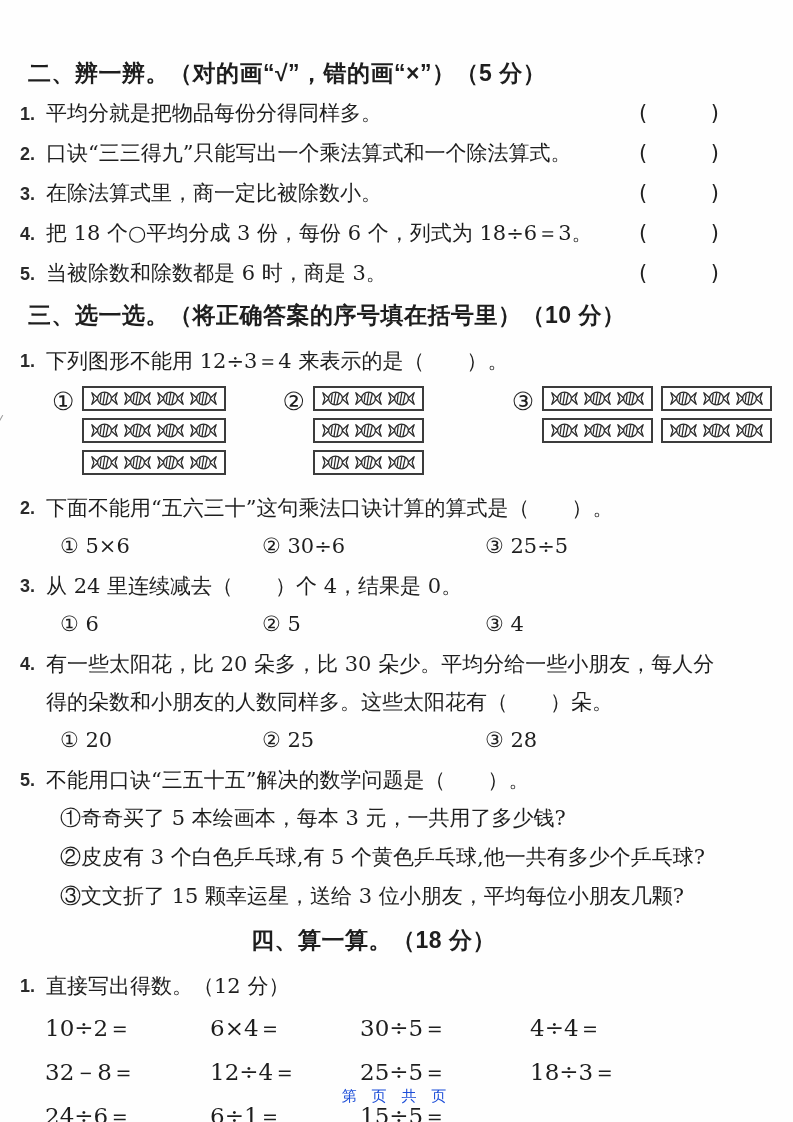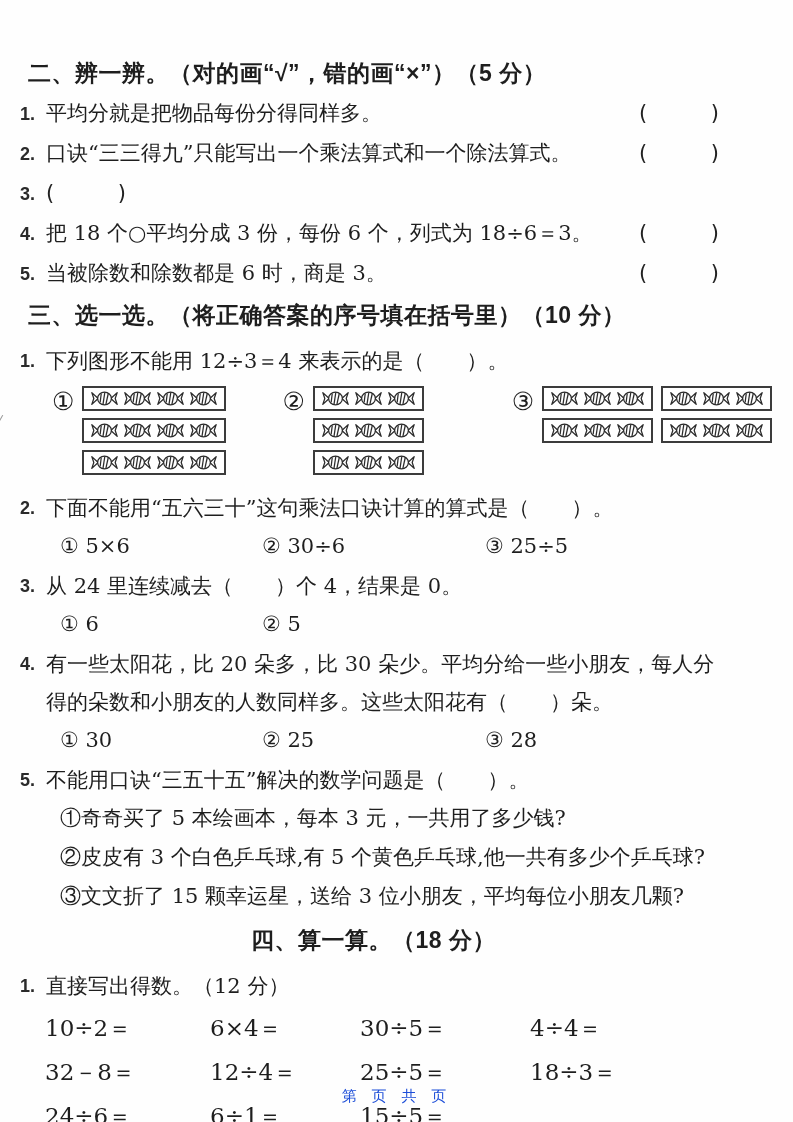--- a/index.html
+++ b/index.html
@@ -97,20 +97,21 @@
       <div class="tf-row">
         <span class="qnum">2.</span>
         <span class="tf-text">口诀“三三得九”只能写出一个乘法算式和一个除法算式。</span>
         <span class="tf-brackets">
           <span>(</span>
           <span>)</span>
         </span>
       </div>
       <div class="tf-row">
         <span class="qnum">3.</span>
+        <span class="tf-text">在除法算式里，商一定比被除数小。</span>
         <span class="tf-brackets">
           <span>(</span>
           <span>)</span>
         </span>
       </div>
       <div class="tf-row">
         <span class="qnum">4.</span>
         <span class="tf-text">把 18 个○平均分成 3 份，每份 6 个，列式为 18÷6＝3。</span>
         <span class="tf-brackets">
           <span>(</span>
@@ -582,30 +583,31 @@
   </div>
 
   <div class="q">
     <div class="q-line">
       <span class="qnum">3.</span>
       <span class="q-text">从 24 里连续减去（　　）个 4，结果是 0。</span>
     </div>
     <div class="opts-inline" id="q3-opts">
         <span class="opt">① 6</span>
         <span class="opt">② 5</span>
+        <span class="opt">③ 4</span>
       </div>
   </div>
 
   <div class="q">
     <div class="q-line">
       <span class="qnum">4.</span>
       <span class="q-text">有一些太阳花，比 20 朵多，比 30 朵少。平均分给一些小朋友，每人分得的朵数和小朋友的人数同样多。这些太阳花有（　　）朵。</span>
     </div>
     <div class="opts-inline" id="q4-opts">
-        <span class="opt">① 30</span>
+        <span class="opt">① 20</span>
         <span class="opt">② 25</span>
         <span class="opt">③ 28</span>
       </div>
   </div>
 
   <div class="q">
     <div class="q-line">
       <span class="qnum">5.</span>
       <span class="q-text">不能用口诀“三五十五”解决的数学问题是（　　）。</span>
     </div>

